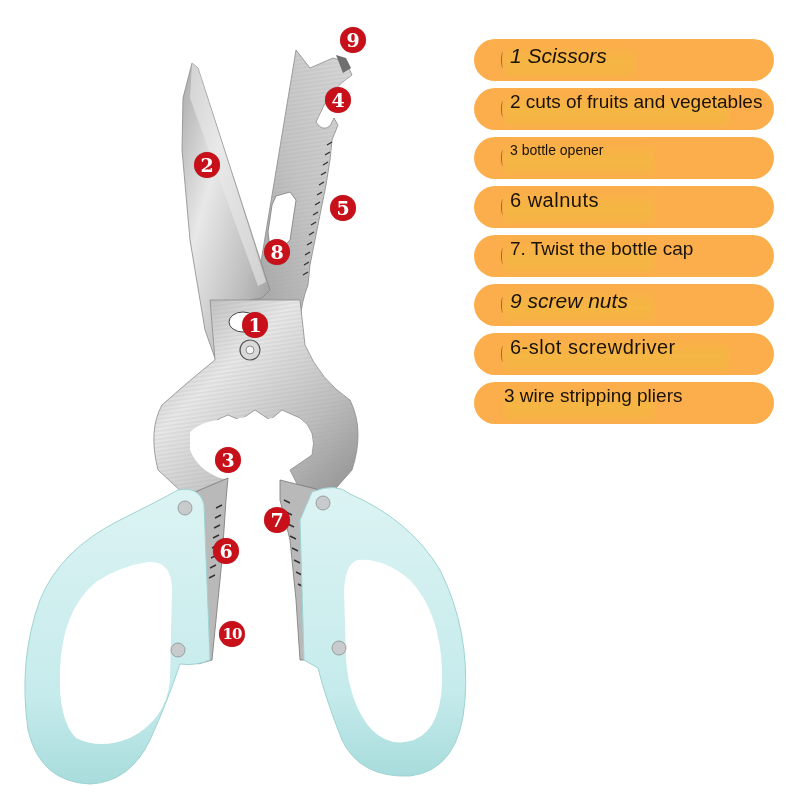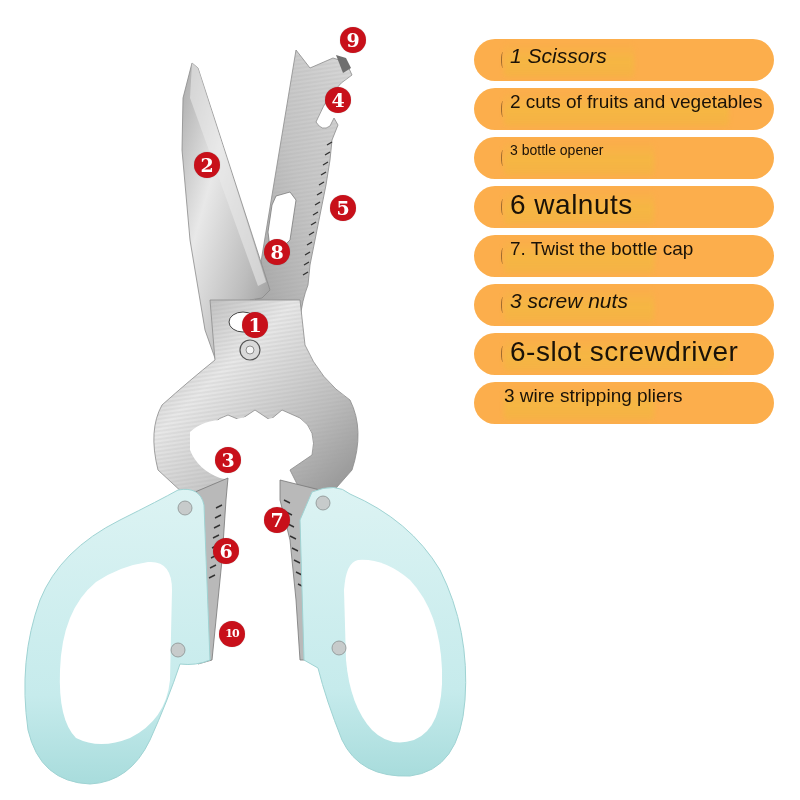--- a/index.html
+++ b/index.html
@@ -31,21 +31,21 @@
       background: #c8101a;
       color: #ffffff;
       font-family: "DejaVu Serif", "Liberation Serif", serif;
       font-weight: bold;
       font-size: 19px;
       line-height: 26px;
       text-align: center;
       box-shadow: 0 0 1px rgba(0,0,0,0.3);
     }
     .marker.two-digit {
-      font-size: 11px;
+      font-size: 15px;
       letter-spacing: -1px;
     }
     .feature-list {
       position: absolute;
       left: 474px;
       top: 39px;
       width: 300px;
     }
     .pill {
       position: relative;
@@ -73,21 +73,21 @@
       border-left: 1px solid rgba(80,50,20,0.55);
       border-radius: 50%;
     }
     .pill .label {
       position: absolute;
       left: 36px;
       color: #1a1208;
       white-space: nowrap;
     }
     .pill.large .label { font-size: 21px; top: 5px; font-style: italic; }
-    .pill.xlarge .label { font-size: 28px; top: 3px; letter-spacing: 0.5px; }
+    .pill.xlarge .label { font-size: 20px; top: 3px; letter-spacing: 0.5px; }
     .pill.medium .label { font-size: 14px; top: 5px; text-align: center; }
     .pill.small .label { font-size: 19px; top: 3px; }
     .pill.small .label.offset { left: 30px; }
   </style>
 </head>
 <body>
 
 <div class="illustration">
   <svg width="470" height="800" viewBox="0 0 470 800" xmlns="http://www.w3.org/2000/svg">
     <defs>
@@ -201,21 +201,21 @@
     <span class="label">6 walnuts</span>
   </div>
   <div class="pill small">
     <div class="blur-band" style="width:150px;"></div>
     <div class="tick"></div>
     <span class="label">7. Twist the bottle cap</span>
   </div>
   <div class="pill large">
     <div class="blur-band" style="width:150px;"></div>
     <div class="tick"></div>
-    <span class="label">3 screw nuts</span>
+    <span class="label">9 screw nuts</span>
   </div>
   <div class="pill xlarge">
     <div class="blur-band" style="width:225px;"></div>
     <div class="tick"></div>
     <span class="label">6-slot screwdriver</span>
   </div>
   <div class="pill small">
     <div class="blur-band" style="width:150px;"></div>
     <span class="label offset">3 wire stripping pliers</span>
   </div>

